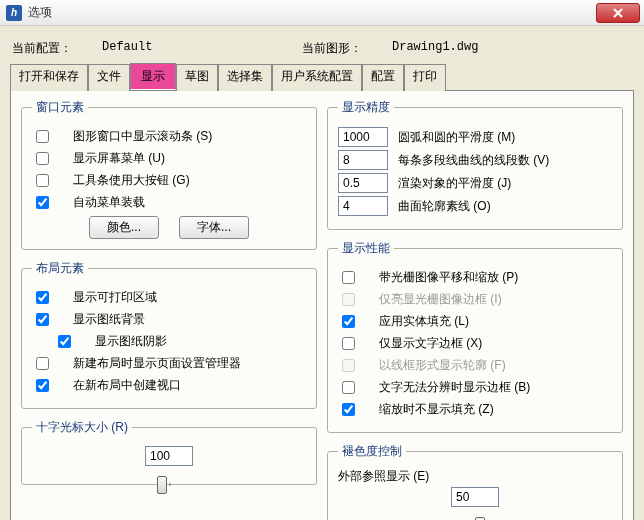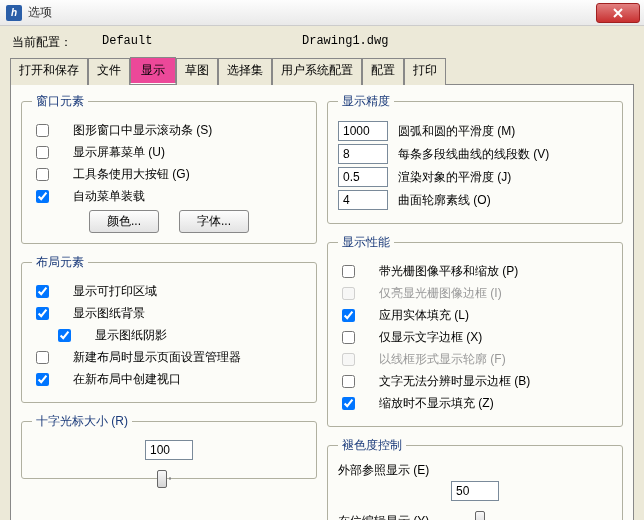--- a/index.html
+++ b/index.html
@@ -3,21 +3,21 @@
 <meta charset="utf-8">
 <style>
 * { box-sizing: border-box; font-family: "Microsoft YaHei", "SimSun", sans-serif; font-size: 12px; }
 body { margin: 0; background: #fff; width: 644px; }
 .titlebar { background: linear-gradient(#fdfdfd,#e9e9e9); height: 26px; display: flex; align-items: center; padding: 0 0 0 6px; border-bottom: 1px solid #ccc; }
 .titlebar .icon { width: 16px; height: 16px; background: #2a5ea8; display: inline-flex; align-items: center; justify-content: center; color: #fff; font-style: italic; font-weight: bold; font-size: 10px; margin-right: 6px; border-radius:2px;}
 .titlebar .title { color: #333; flex: 1; }
 .titlebar .close { width: 44px; height: 20px; background: linear-gradient(#e28080,#c83030); border: 1px solid #a02020; border-radius: 3px; display:flex; align-items:center; justify-content:center; margin-right:4px; cursor:pointer;}
 .titlebar .close svg { stroke:#fff; stroke-width:2; }
 .body { background: #ece9d8; padding: 6px 10px 10px 10px; }
-.cfg-row { display:flex; padding: 2px 2px 6px 2px; }
+.cfg-row { display:flex; padding: 2px 2px 6px 2px; margin-top: 6px; }
 .cfg-row .lbl { width: 90px; }
 .cfg-row .val { width: 200px; font-family: "Courier New", monospace; }
 .tabs { display:flex; border-bottom: 1px solid #888; margin-bottom:0; }
 .tab { border: 1px solid #888; border-bottom: none; padding: 3px 8px; background: #ece9d8; margin-right: 0px; position: relative; top:1px; cursor:pointer;}
 .tab.active { background: #ec4899; border-bottom: 1px solid #fcfcf8; z-index:2; padding: 4px 10px; top:0;}
 .panel { border: 1px solid #888; border-top:none; background: #fcfcf8; padding: 8px 10px 12px 10px; display:flex; gap: 10px; }
 .col { flex: 1; }
 fieldset { border: 1px solid #b0b0a0; border-radius: 3px; margin: 0 0 10px 0; padding: 8px 10px 10px 10px; }
 legend { padding: 0 4px; color:#1a3a7a; }
 .row { display:flex; align-items:center; margin: 3px 0; gap:6px; }
@@ -47,20 +47,21 @@
         <path d="M2 1 L10 9 M10 1 L2 9"></path>
       </svg>
   </div>
 </div>
 
 <div class="body">
 
   <div class="cfg-row">
     <span class="lbl">当前配置：</span>
     <span class="val">Default</span>
+    <span class="lbl">当前图形：</span>
     <span class="val">Drawing1.dwg</span>
   </div>
 
   <div class="tabs">
     <div class="tab">打开和保存</div>
     <div class="tab">文件</div>
     <div class="tab active">显示</div>
     <div class="tab">草图</div>
     <div class="tab">选择集</div>
     <div class="tab">用户系统配置</div>

